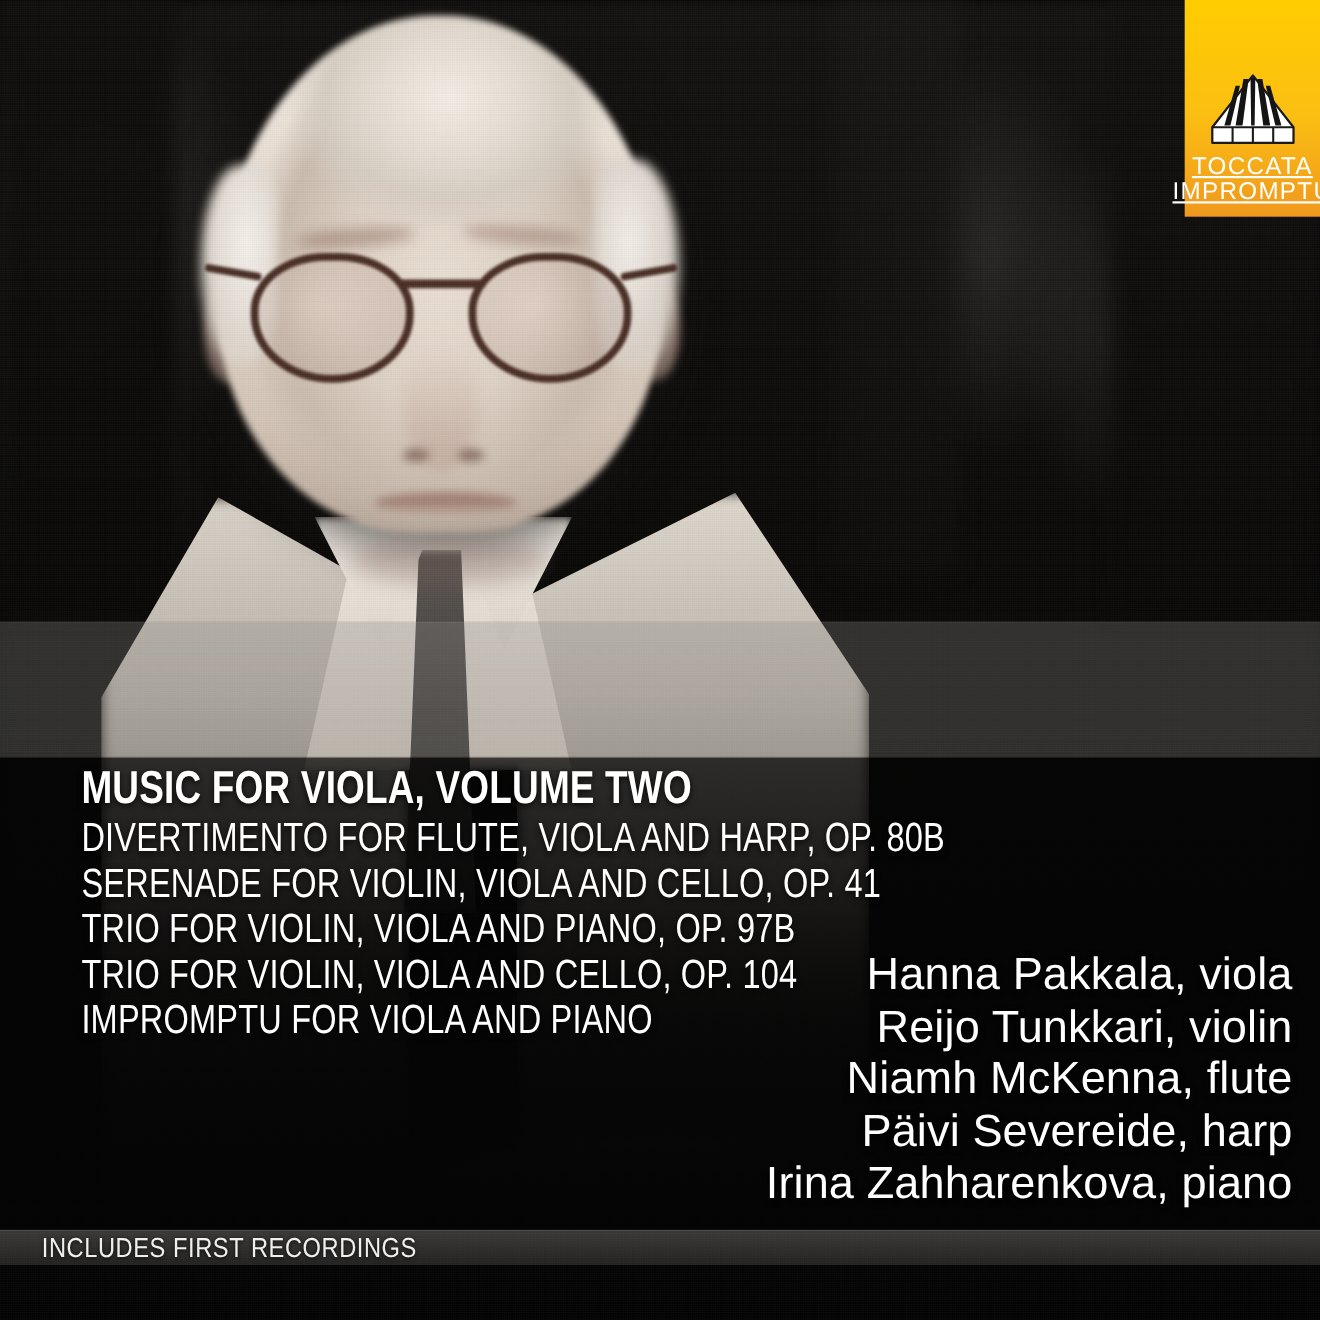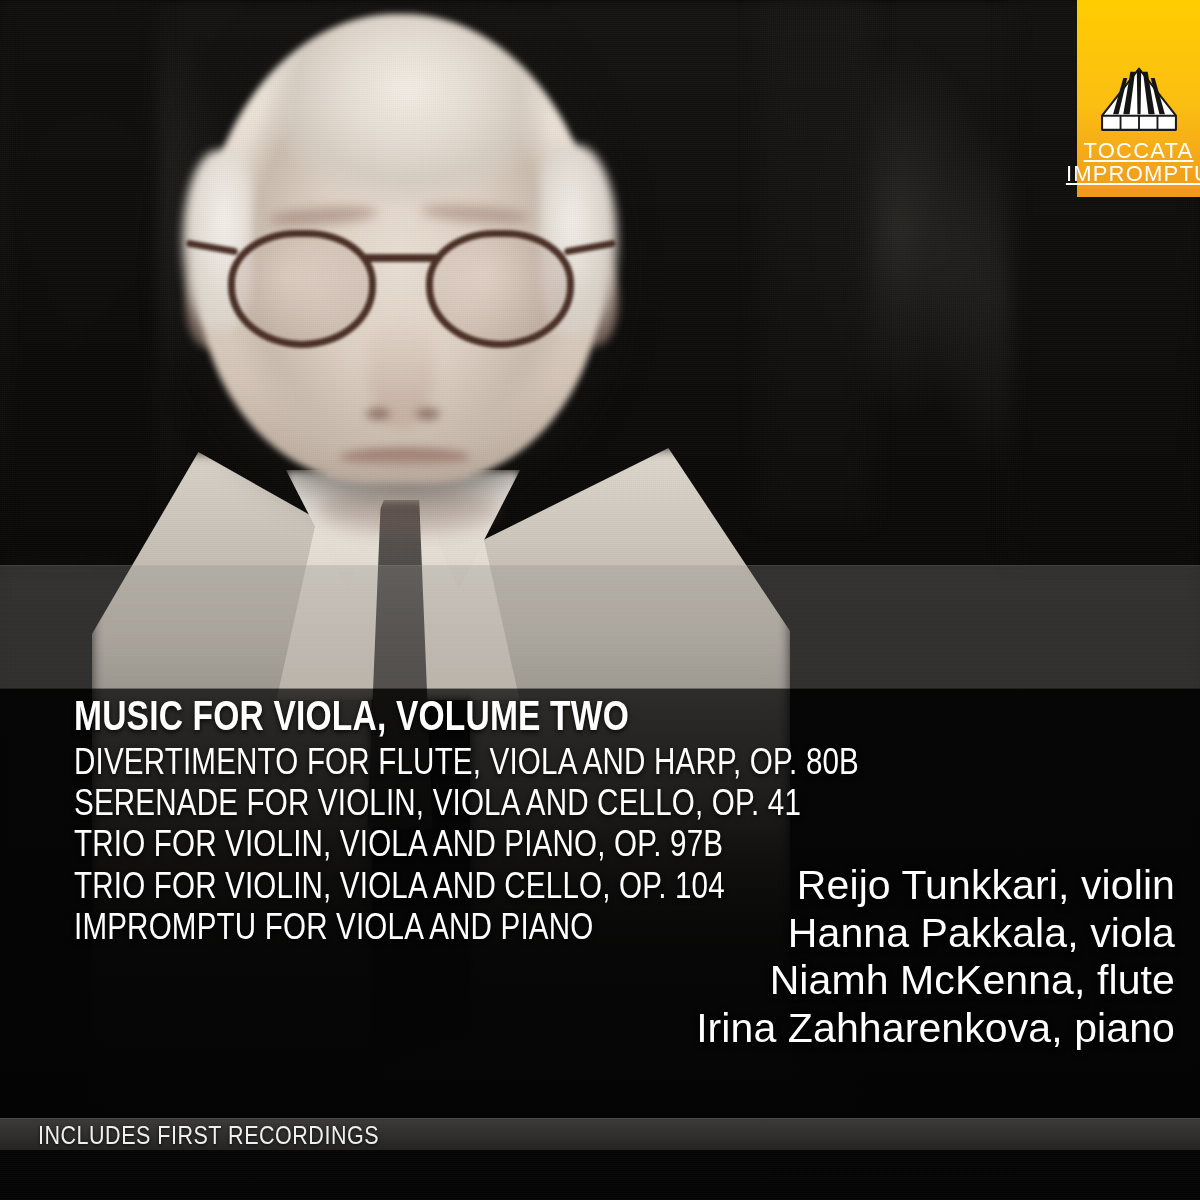--- a/index.html
+++ b/index.html
@@ -317,23 +317,24 @@
   <div class="works">
     <div class="w-line w-main">MUSIC FOR VIOLA, VOLUME TWO</div>
     <div class="w-line w-sub">DIVERTIMENTO FOR FLUTE, VIOLA AND HARP, OP. 80B</div>
     <div class="w-line w-sub">SERENADE FOR VIOLIN, VIOLA AND CELLO, OP. 41</div>
     <div class="w-line w-sub">TRIO FOR VIOLIN, VIOLA AND PIANO, OP. 97B</div>
     <div class="w-line w-sub">TRIO FOR VIOLIN, VIOLA AND CELLO, OP. 104</div>
     <div class="w-line w-sub">IMPROMPTU FOR VIOLA AND PIANO</div>
   </div>
 
   <div class="performers">
+    <div class="p-line">Hanna Pakkala, viola</div>
     <div class="p-line">Reijo Tunkkari, violin</div>
-    <div class="p-line">Hanna Pakkala, viola</div>
     <div class="p-line">Niamh McKenna, flute</div>
+    <div class="p-line">Päivi Severeide, harp</div>
     <div class="p-line">Irina Zahharenkova, piano</div>
   </div>
 
   <div class="firstrec-band"></div>
   <div class="first-rec">INCLUDES FIRST RECORDINGS</div>
 
   <div class="logo">
     <svg class="logo-mark" viewBox="0 0 100 84" aria-hidden="true">
 
       <path d="M50 2 L97 62 L97 80 L3 80 L3 62 Z" fill="#ffffff" stroke="#1a1a1a" stroke-width="2.6" stroke-linejoin="round"></path>

